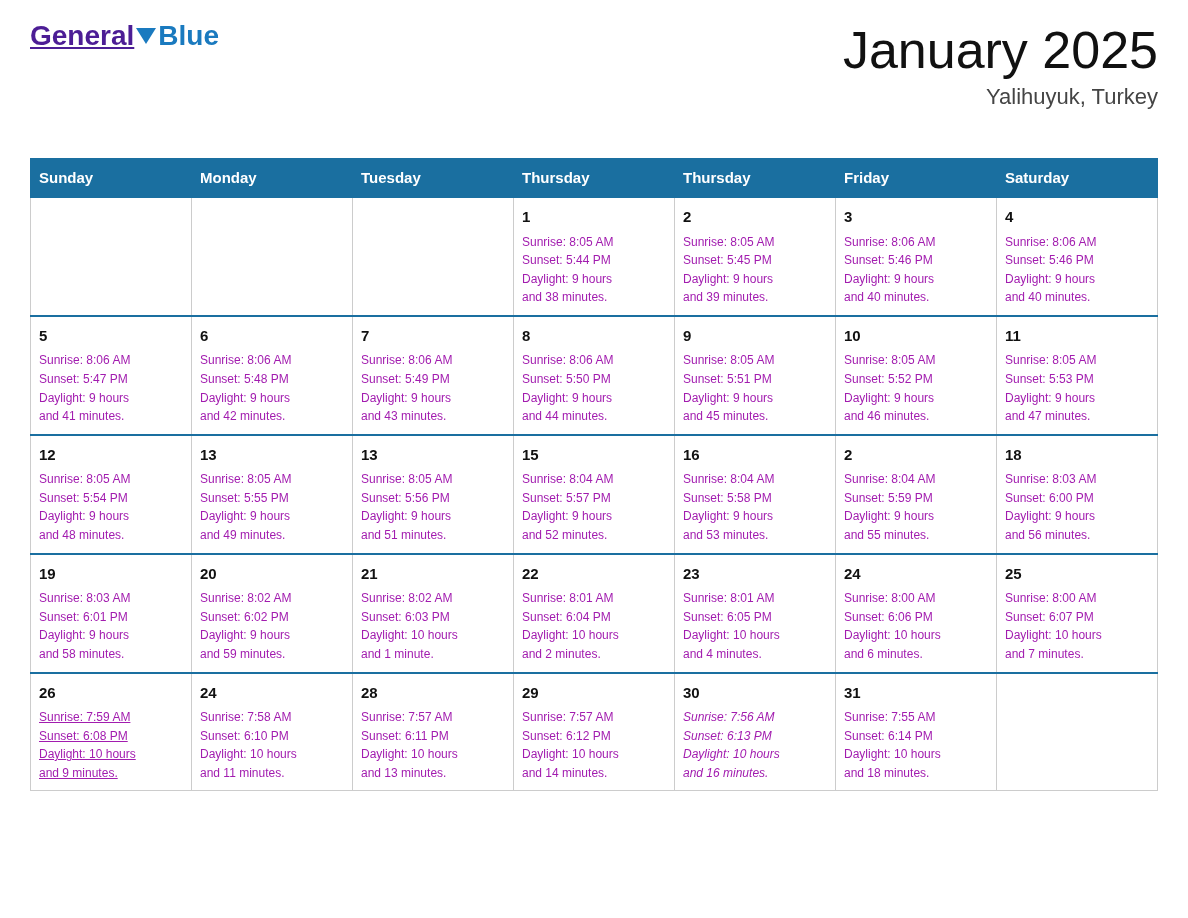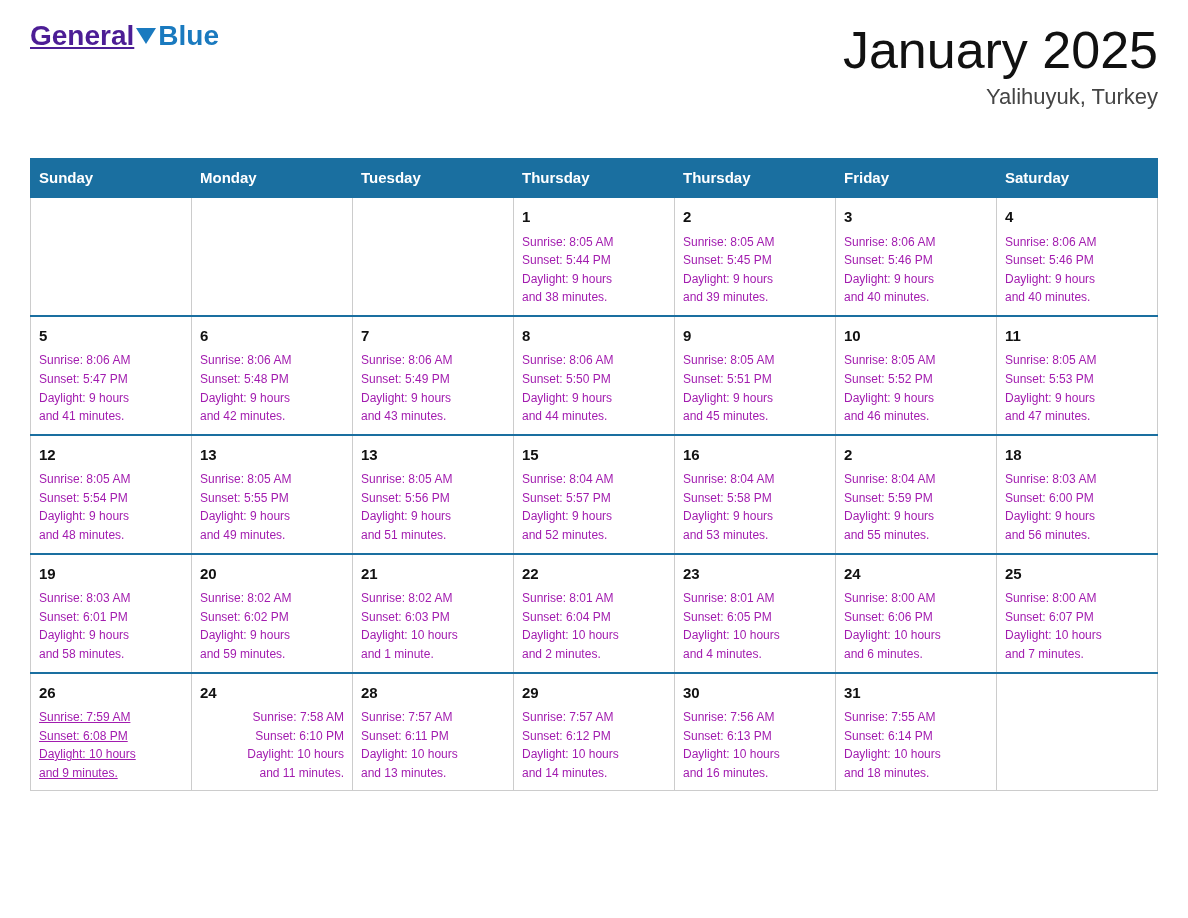--- a/index.html
+++ b/index.html
@@ -315,42 +315,42 @@
       <tr class="week-row">
         <td>
           <span class="day-number">26</span>
           <div class="day-info" style="white-space: pre-line; text-decoration: underline;">Sunrise: 7:59 AM
 Sunset: 6:08 PM
 Daylight: 10 hours
 and 9 minutes.</div>
         </td>
         <td>
           <span class="day-number">24</span>
-          <div class="day-info" style="white-space: pre-line; text-align: right;">Sunrise: 7:58 AM
+          <div class="day-info" style="white-space: pre-line;">Sunrise: 7:58 AM
 Sunset: 6:10 PM
 Daylight: 10 hours
 and 11 minutes.</div>
         </td>
         <td>
           <span class="day-number">28</span>
           <div class="day-info" style="white-space: pre-line;">Sunrise: 7:57 AM
 Sunset: 6:11 PM
 Daylight: 10 hours
 and 13 minutes.</div>
         </td>
         <td>
           <span class="day-number">29</span>
           <div class="day-info" style="white-space: pre-line;">Sunrise: 7:57 AM
 Sunset: 6:12 PM
 Daylight: 10 hours
 and 14 minutes.</div>
         </td>
         <td>
           <span class="day-number">30</span>
-          <div class="day-info" style="white-space: pre-line;">Sunrise: 7:56 AM
+          <div class="day-info" style="white-space: pre-line; font-style: italic;">Sunrise: 7:56 AM
 Sunset: 6:13 PM
 Daylight: 10 hours
 and 16 minutes.</div>
         </td>
         <td>
           <span class="day-number">31</span>
           <div class="day-info" style="white-space: pre-line;">Sunrise: 7:55 AM
 Sunset: 6:14 PM
 Daylight: 10 hours
 and 18 minutes.</div>

